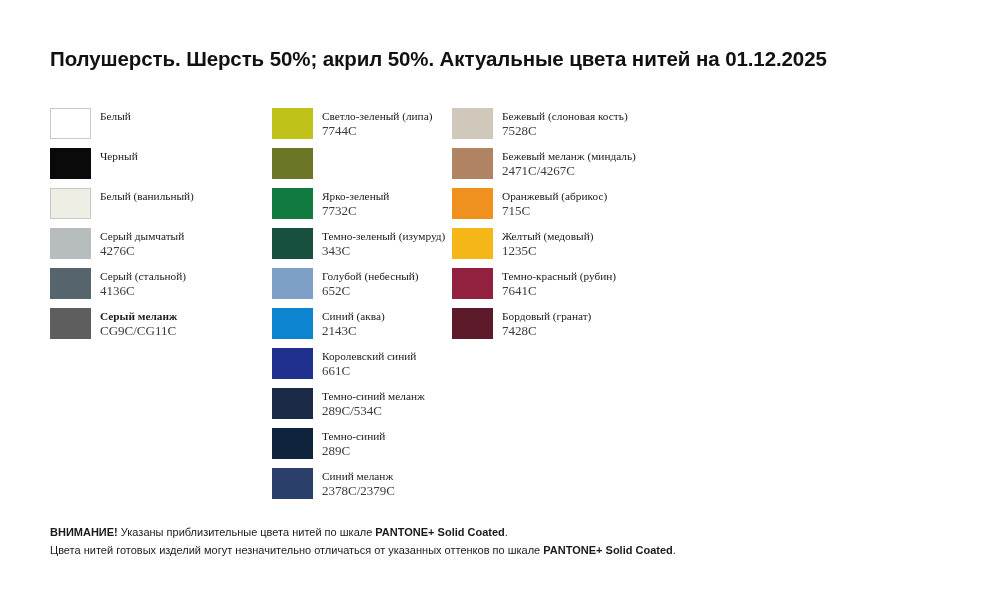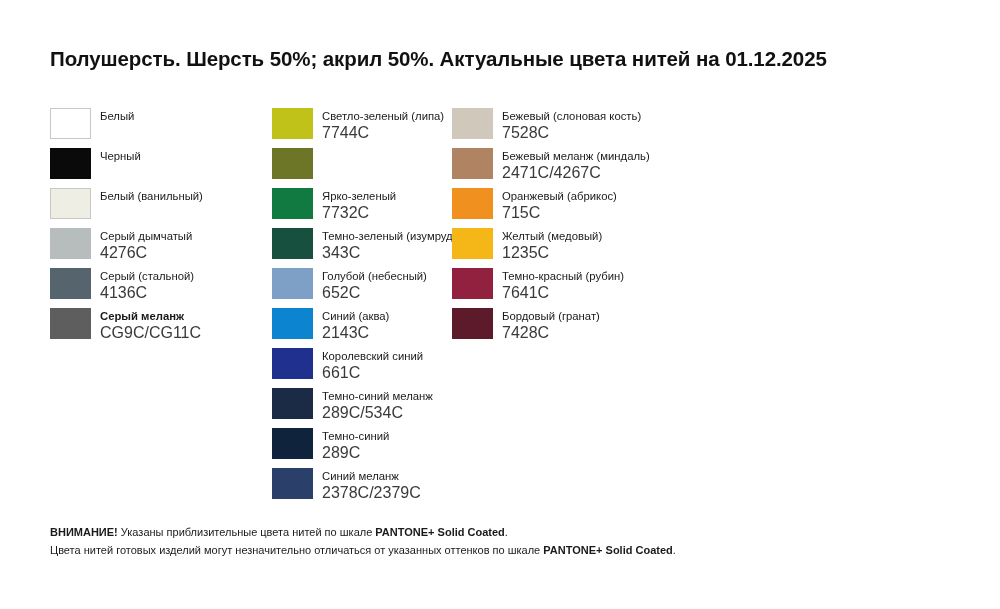--- a/index.html
+++ b/index.html
@@ -31,20 +31,21 @@
     color: #111111;
     white-space: nowrap;
   }
   .columns {
     position: absolute;
     left: 50px;
     top: 108px;
     width: 910px;
     display: flex;
     flex-direction: row;
+    font-family: Liberation Serif, serif;
   }
   .col {
     display: flex;
     flex-direction: column;
   }
   .col-1 { width: 222px; }
   .col-2 { width: 180px; }
   .col-3 { width: 200px; }
   .swatch-row {
     height: 40px;
@@ -68,21 +69,21 @@
   }
   .lbl-name {
     font-size: 11.3px;
     color: #1a1a1a;
     white-space: nowrap;
   }
   .lbl-name.bold {
     font-weight: bold;
   }
   .lbl-code {
-    font-size: 16px;
+    font-size: 13px;
     color: #3a3a3a;
     white-space: nowrap;
   }
   .footnotes {
     position: absolute;
     left: 50px;
     top: 524px;
     width: 920px;
     font-size: 11px;
     color: #1a1a1a;

